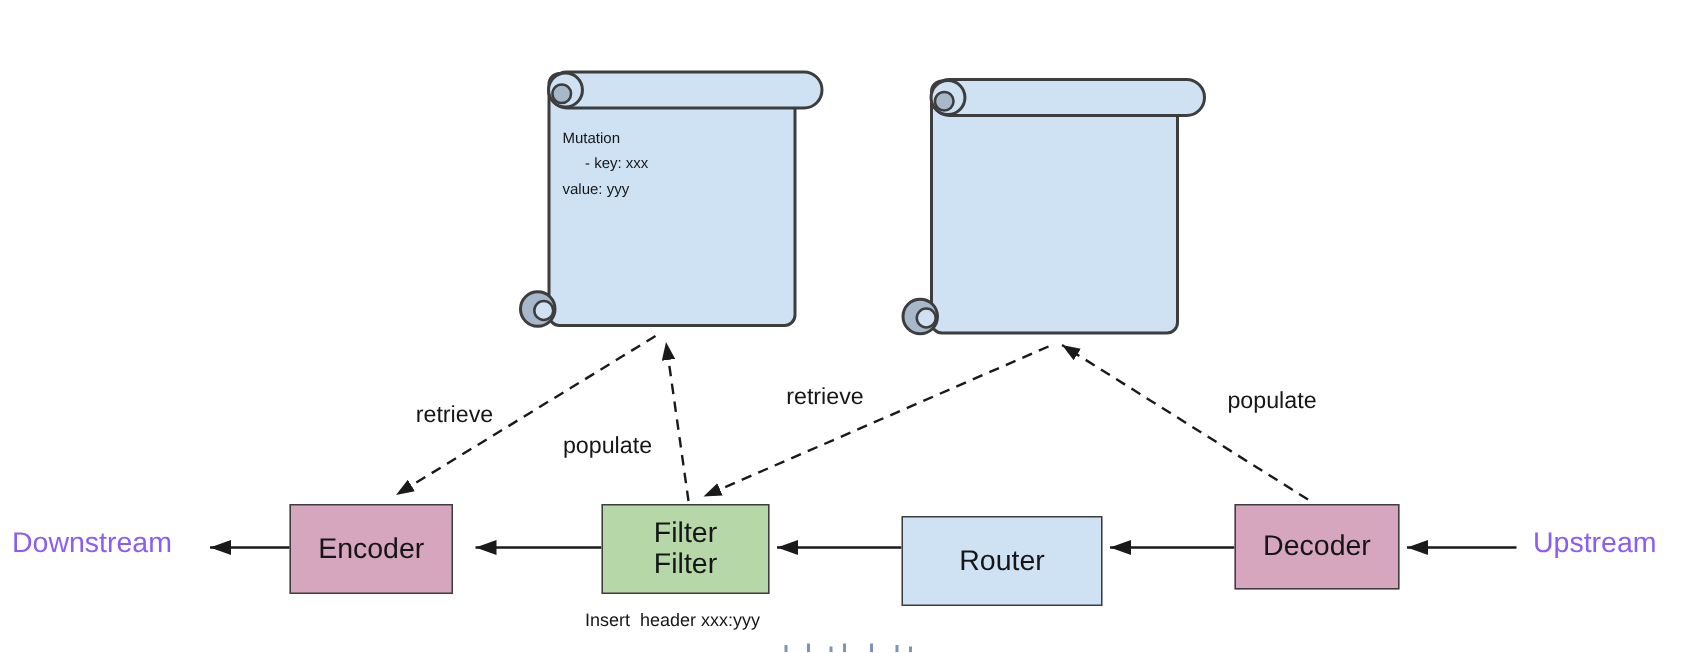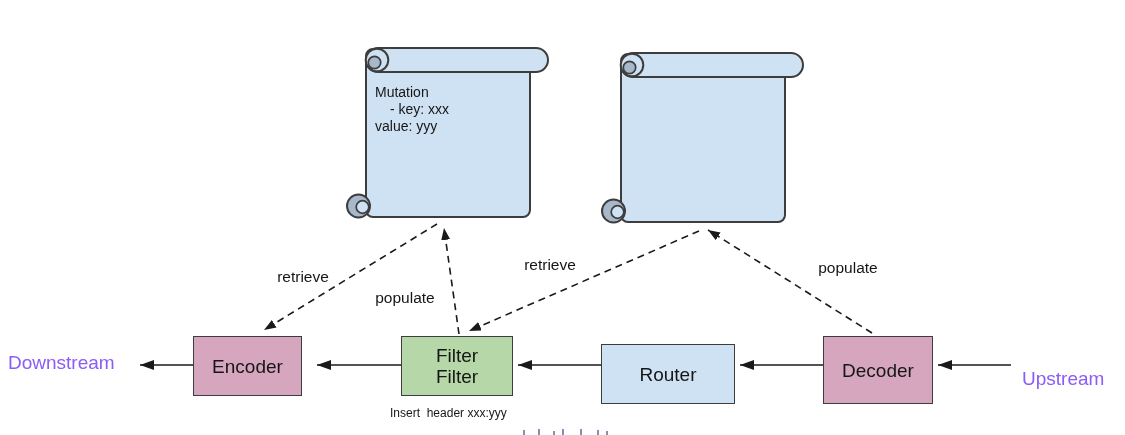--- a/index.html
+++ b/index.html
@@ -14,36 +14,36 @@
   
   .node{
     position:absolute;
     border:1.6px solid #3d3d3d;
     box-sizing:border-box;
     display:flex;align-items:center;justify-content:center;
   }
   .n-encoder{left:193px;top:336px;width:109px;height:60px;}
   .n-custom-filter{left:401px;top:336px;width:112px;height:60px;}
   .n-router{left:601px;top:344px;width:134px;height:60px;}
-  .n-decoder{left:823px;top:336px;width:110px;height:68px;}
+  .n-decoder{left:823px;top:336px;width:110px;height:57px;}
   .node-label{
     display:block;width:84px;text-align:center;
     font-size:19px;line-height:21px;color:#161616;
   }
   
   .endpoint{position:absolute;font-size:19px;color:#8b5cf6;}
   .ep-down{left:8px;top:352px;}
-  .ep-up{left:1022px;top:368px;}
+  .ep-up{left:1022px;top:352px;}
   
   .scroll{position:absolute;width:206px;height:182px;}
   .sc-mutation{left:345px;top:46px;}
   .sc-metadata{left:600px;top:51px;}
   .scroll-text{
     position:absolute;left:30px;top:38px;
-    font-size:14px;line-height:17px;color:#161616;
+    font-size:10px;line-height:17px;color:#161616;
   }
   .scroll-text .l1{margin-left:15px;}
   .scroll-text .l2{}
   
   .edge-label{
     position:absolute;width:90px;text-align:center;
     font-size:15.5px;color:#161616;
   }
   .el-1{left:258px;top:268px;}
   .el-2{left:360px;top:289px;}

